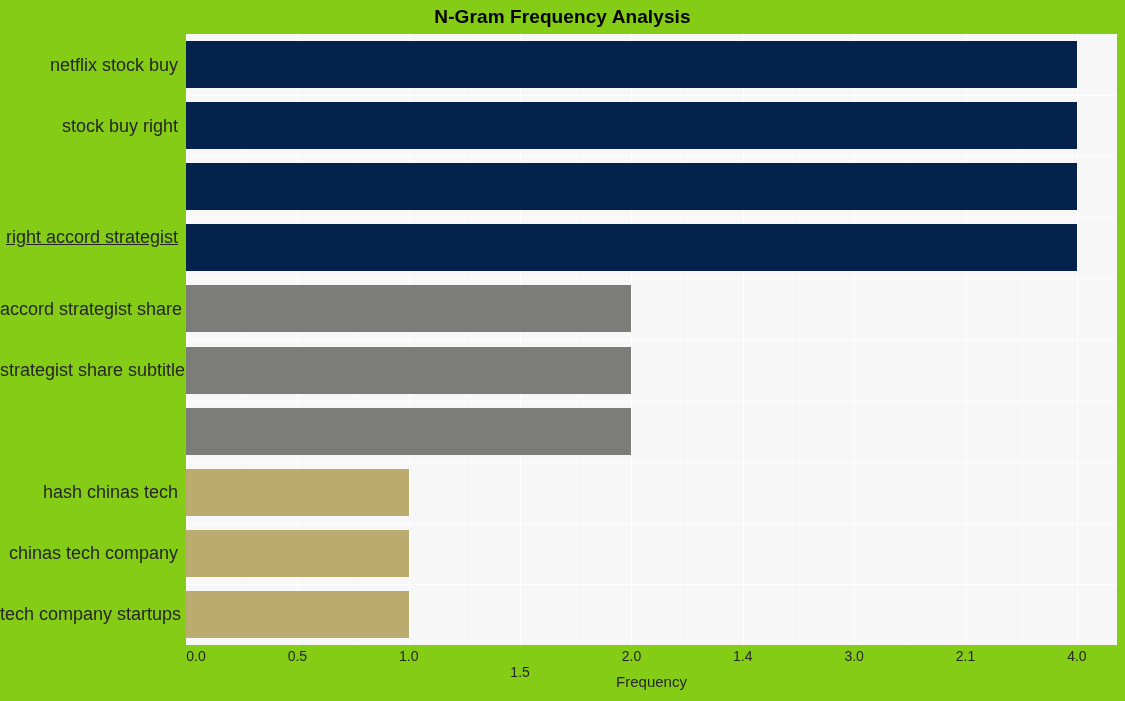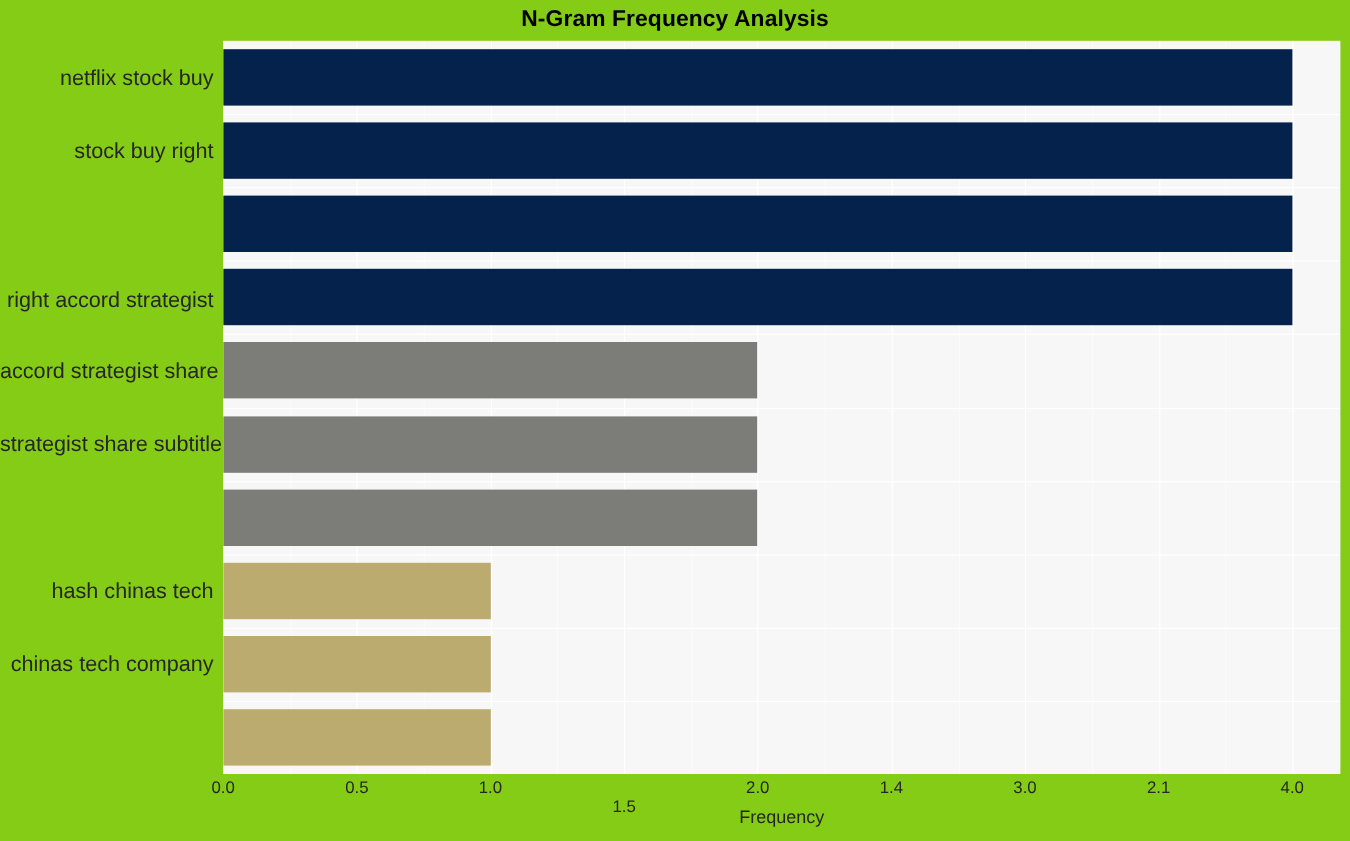--- a/index.html
+++ b/index.html
@@ -121,25 +121,26 @@
 </head>
 <body>
 
 <div id="chart-figure">
 
   <div id="chart-title">N-Gram Frequency Analysis</div>
 
   <div id="y-tick-layer">
       <div class="ytick" style="top: 21.55px;">netflix stock buy</div>
       <div class="ytick" style="top: 82.65px;">stock buy right</div>
-      <div class="ytick" style="top: 207px;">right accord strategist</div>
+      <div class="ytick" style="top: 194px; text-decoration: underline;">right accord strategist</div>
       <div class="ytick" style="top: 265.95px;">accord strategist share</div>
       <div class="ytick" style="top: 327.05px;">strategist share subtitle</div>
       <div class="ytick" style="top: 449.25px;">hash chinas tech</div>
       <div class="ytick" style="top: 510.35px;">chinas tech company</div>
+      <div class="ytick" style="top: 571.45px;">tech company startups</div>
     </div>
 
   <div id="plot-area">
     <div id="gridlines-layer">
         <div class="gridline-v" style="left: 0px;"></div>
         <div class="gridline-v minor" style="left: 55.6818px;"></div>
         <div class="gridline-v" style="left: 111.364px;"></div>
         <div class="gridline-v minor" style="left: 167.045px;"></div>
         <div class="gridline-v" style="left: 222.727px;"></div>
         <div class="gridline-v minor" style="left: 278.409px;"></div>
@@ -172,21 +173,21 @@
         <div class="bar" style="top: 251.45px; width: 445.455px; background: rgb(124, 124, 121);"></div>
         <div class="bar" style="top: 312.55px; width: 445.455px; background: rgb(124, 124, 121);"></div>
         <div class="bar" style="top: 373.65px; width: 445.455px; background: rgb(124, 124, 121);"></div>
         <div class="bar" style="top: 434.75px; width: 222.727px; background: rgb(188, 171, 110);"></div>
         <div class="bar" style="top: 495.85px; width: 222.727px; background: rgb(188, 171, 110);"></div>
         <div class="bar" style="top: 556.95px; width: 222.727px; background: rgb(188, 171, 110);"></div>
       </div>
   </div>
 
   <div id="x-tick-layer">
-      <div class="xtick" style="left: 0px;">0.0</div>
+      <div class="xtick" style="left: 10px;">0.0</div>
       <div class="xtick" style="left: 111.364px;">0.5</div>
       <div class="xtick" style="left: 222.727px;">1.0</div>
       <div class="xtick" style="left: 334.091px; margin-top: 16px;">1.5</div>
       <div class="xtick" style="left: 445.455px;">2.0</div>
       <div class="xtick" style="left: 556.818px;">1.4</div>
       <div class="xtick" style="left: 668.182px;">3.0</div>
       <div class="xtick" style="left: 779.545px;">2.1</div>
       <div class="xtick" style="left: 890.909px;">4.0</div>
     </div>
 

